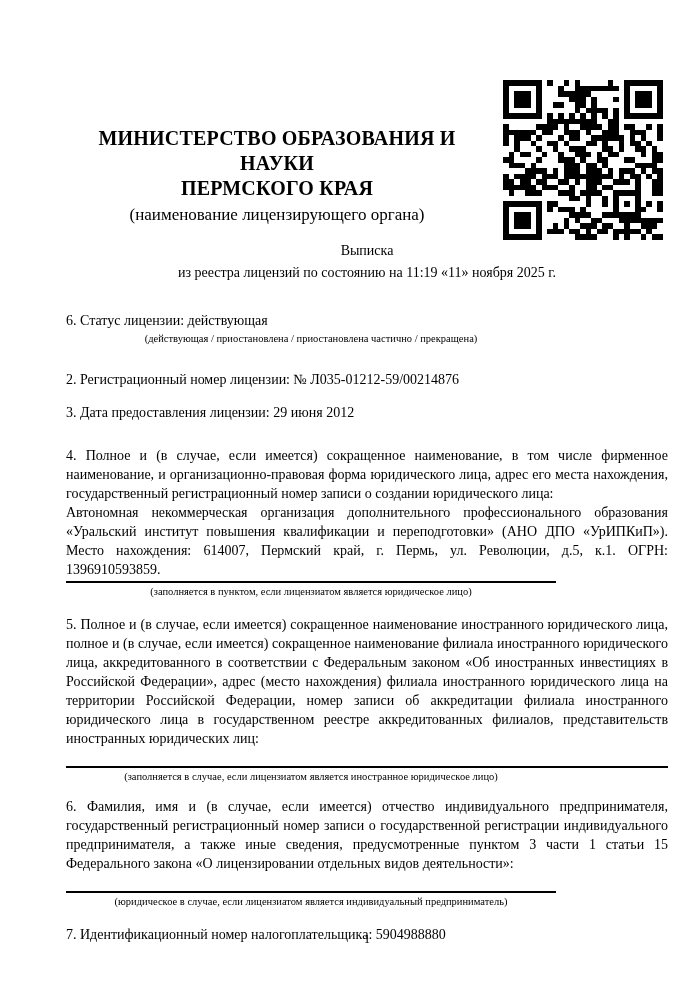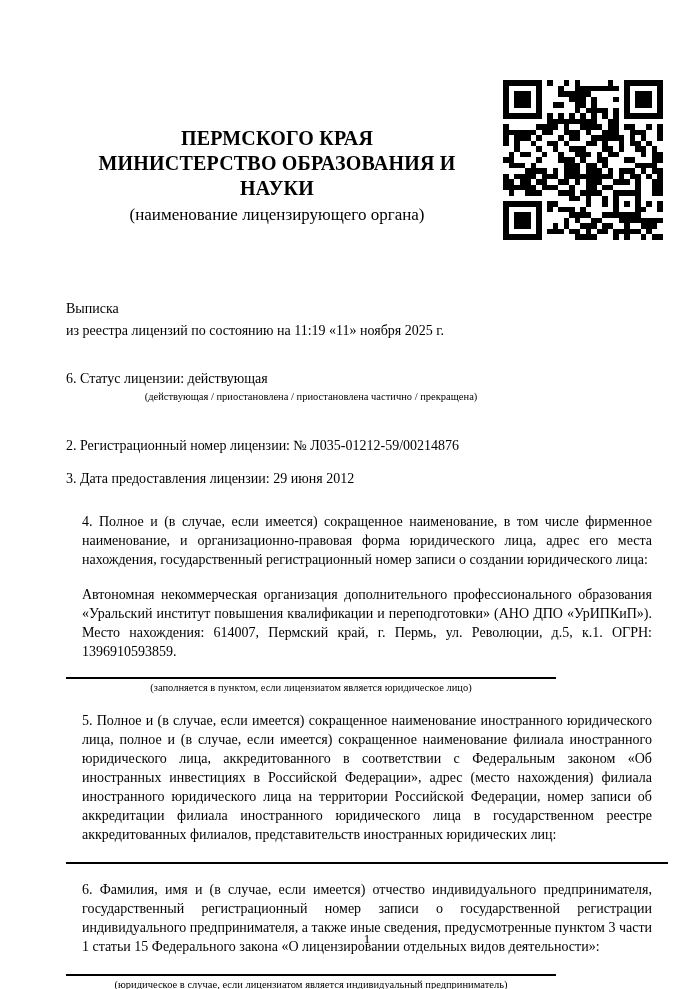--- a/index.html
+++ b/index.html
@@ -43,46 +43,45 @@
   }
   .qr-box {
     margin-left: auto;
     margin-right: 5px;
     width: 160px;
     height: 160px;
   }
   .qr-box svg { display: block; }
   
   .doc-title {
-    margin-top: 58px;
-    text-align: left;
+    text-align: center;
     font-size: 14px;
     line-height: 22px;
   }
   
   .items {
     margin-top: 27px;
     font-size: 14px;
     line-height: 19px;
   }
   .item-line {
     margin: 0 0 14px 0;
   }
   .item-par {
-    margin: 16px;
+    margin: 0;
     text-align: justify;
   }
   .note-small {
     font-size: 10.5px;
     line-height: 14px;
     width: 490px;
     text-align: center;
     margin: 2px 0 0 0;
   }
-  .note-small.after-gap { margin-bottom: 32px; }
+  .note-small.after-gap { margin-bottom: 24px; }
   .fill-line {
     width: 490px;
     height: 0;
     border-bottom: 2px solid #000000;
     margin-top: 2px;
   }
   .fill-line.full { width: 602px; }
   .fill-line.gap-above { margin-top: 18px; }
   .item-block { margin-bottom: 16px; }
   .item-block.tight { margin-bottom: 13px; }
@@ -98,22 +97,22 @@
 </style>
 </head>
 <body>
 
 <div class="page">
   <div class="content">
 
     <div class="header-row">
       <div class="ministry">
         <div class="ministry-name">
+          <div>МИНИСТЕРСТВО ОБРАЗОВАНИЯ И НАУКИ</div>
           <div>ПЕРМСКОГО КРАЯ</div>
-          <div>МИНИСТЕРСТВО ОБРАЗОВАНИЯ И НАУКИ</div>
         </div>
         <div class="ministry-caption">(наименование лицензирующего органа)</div>
       </div>
       <div class="qr-box" id="qr-box">
           <svg width="160" height="160" viewBox="0 0 29 29" shape-rendering="crispEdges" fill="#000000">
             <rect x="0" y="0" width="1" height="1"></rect>
             <rect x="1" y="0" width="1" height="1"></rect>
             <rect x="2" y="0" width="1" height="1"></rect>
             <rect x="3" y="0" width="1" height="1"></rect>
             <rect x="4" y="0" width="1" height="1"></rect>
@@ -579,20 +578,21 @@
       <div class="item-block">
         <p class="item-par">4. Полное и (в случае, если имеется) сокращенное наименование, в том числе фирменное наименование, и организационно-правовая форма юридического лица, адрес его места нахождения, государственный регистрационный номер записи о создании юридического лица:</p>
         <p class="item-par">Автономная некоммерческая организация дополнительного профессионального образования «Уральский институт повышения квалификации и переподготовки» (АНО ДПО «УрИПКиП»). Место нахождения: 614007, Пермский край, г. Пермь, ул. Революции, д.5, к.1. ОГРН: 1396910593859.</p>
         <div class="fill-line"></div>
         <p class="note-small">(заполняется в пунктом, если лицензиатом является юридическое лицо)</p>
       </div>
 
       <div class="item-block tight">
         <p class="item-par">5. Полное и (в случае, если имеется) сокращенное наименование иностранного юридического лица, полное и (в случае, если имеется) сокращенное наименование филиала иностранного юридического лица, аккредитованного в соответствии с Федеральным законом «Об иностранных инвестициях в Российской Федерации», адрес (место нахождения) филиала иностранного юридического лица на территории Российской Федерации, номер записи об аккредитации филиала иностранного юридического лица в государственном реестре аккредитованных филиалов, представительств иностранных юридических лиц:</p>
         <div class="fill-line full gap-above"></div>
+        <p class="note-small">(заполняется в случае, если лицензиатом является иностранное юридическое лицо)</p>
       </div>
 
       <div class="item-block">
         <p class="item-par">6. Фамилия, имя и (в случае, если имеется) отчество индивидуального предпринимателя, государственный регистрационный номер записи о государственной регистрации индивидуального предпринимателя, а также иные сведения, предусмотренные пунктом 3 части 1 статьи 15 Федерального закона «О лицензировании отдельных видов деятельности»:</p>
         <div class="fill-line gap-above"></div>
         <p class="note-small">(юридическое в случае, если лицензиатом является индивидуальный предприниматель)</p>
       </div>
 
       <p class="item-line">7. Идентификационный номер налогоплательщика: 5904988880</p>
 

